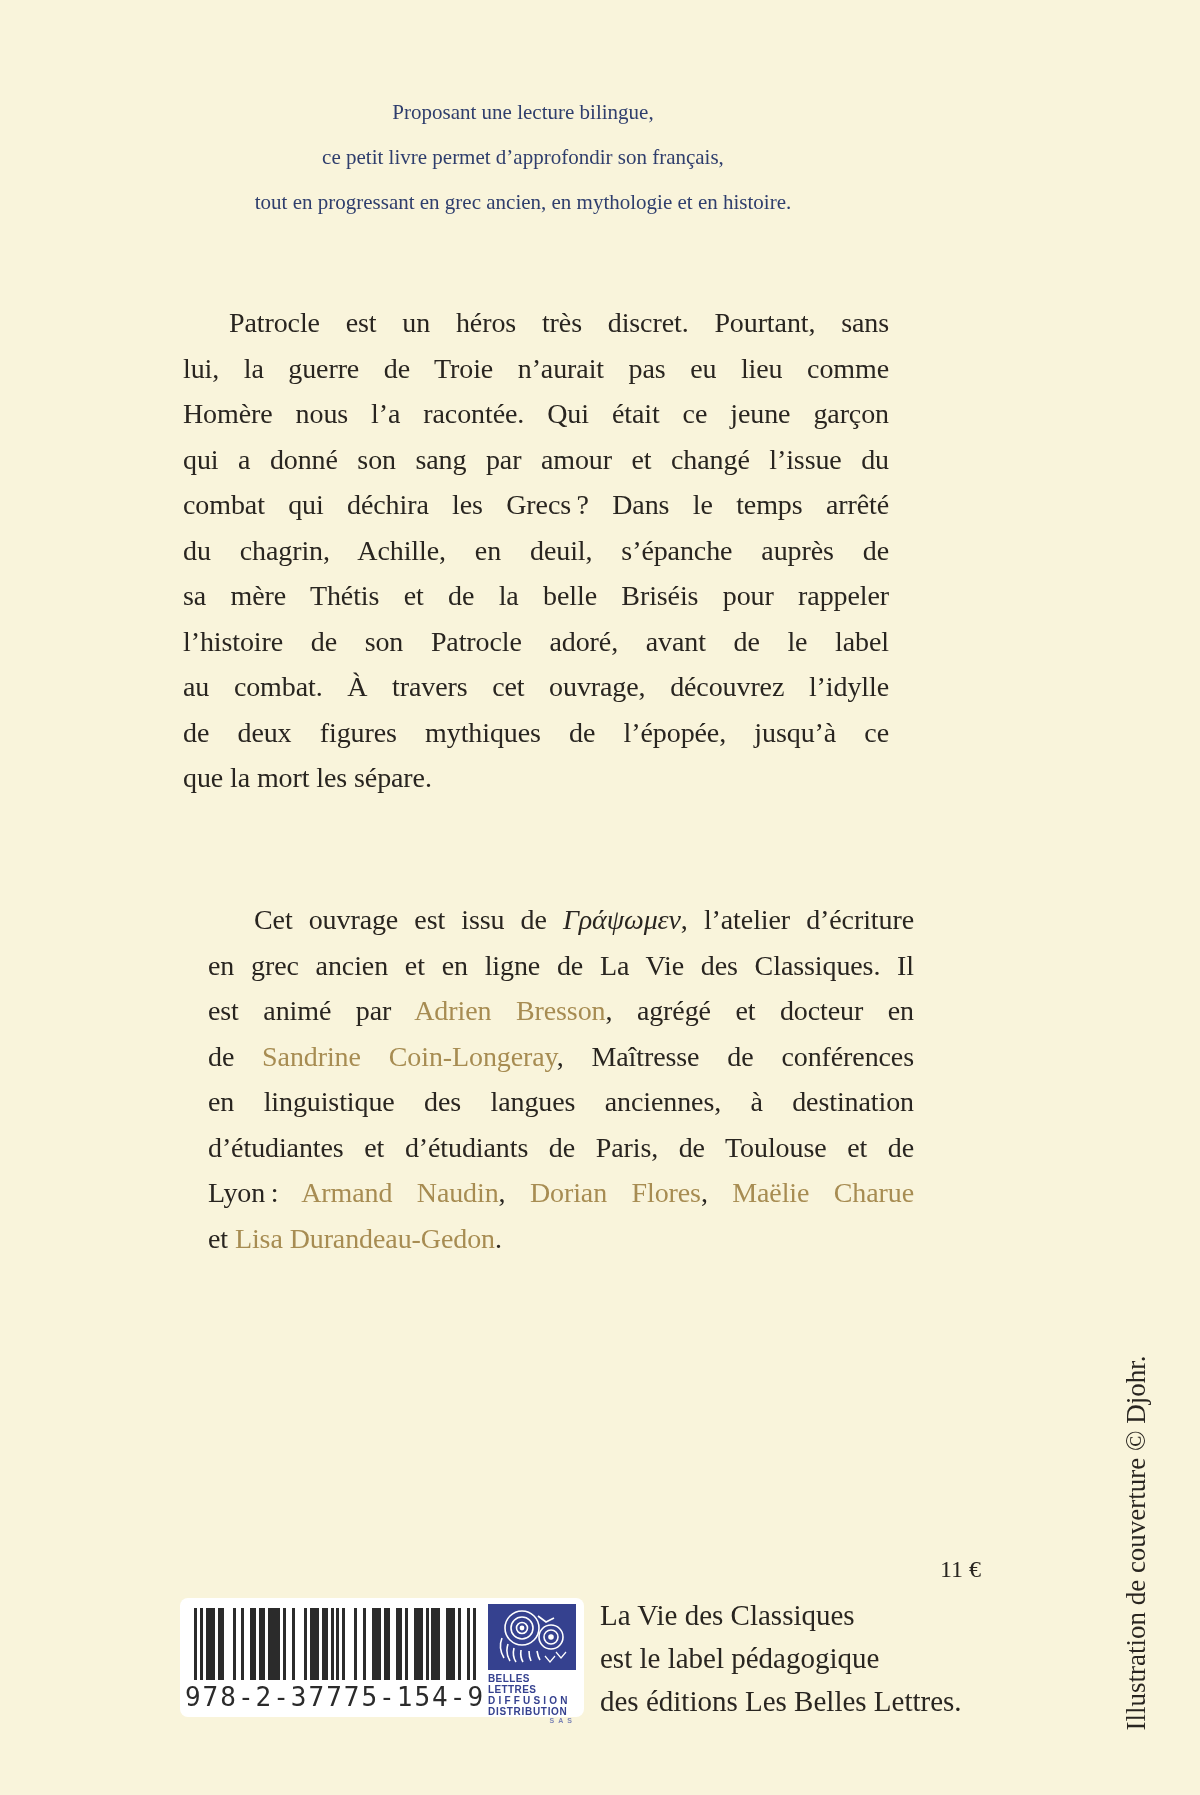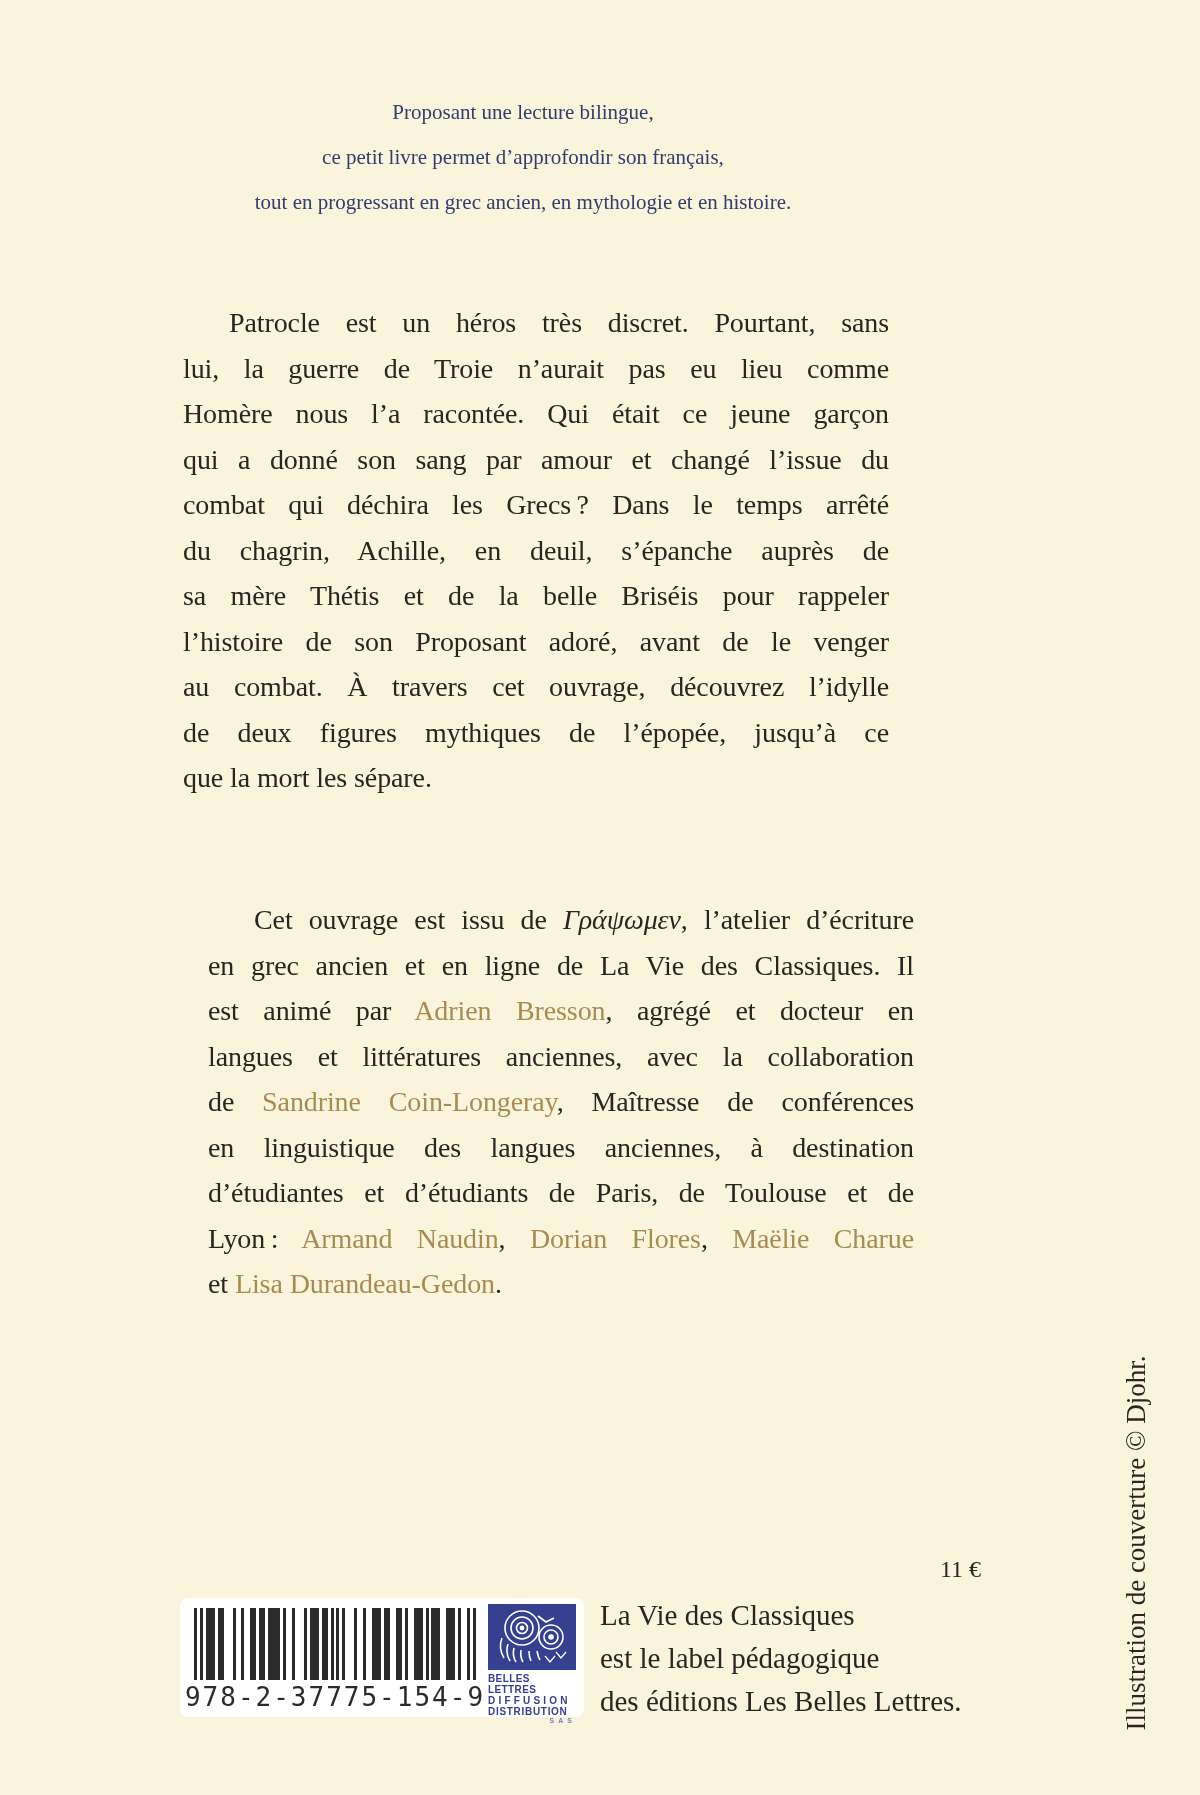--- a/index.html
+++ b/index.html
@@ -99,31 +99,30 @@
     </div>
 
   <div class="abs para p1">
       <div class="line indent">Patrocle est un héros très discret. Pourtant, sans</div>
       <div class="line">lui, la guerre de Troie n’aurait pas eu lieu comme</div>
       <div class="line">Homère nous l’a racontée. Qui était ce jeune garçon</div>
       <div class="line">qui a donné son sang par amour et changé l’issue du</div>
       <div class="line">combat qui déchira les Grecs ? Dans le temps arrêté</div>
       <div class="line">du chagrin, Achille, en deuil, s’épanche auprès de</div>
       <div class="line">sa mère Thétis et de la belle Briséis pour rappeler</div>
-      <div class="line">l’histoire de son Proposant adoré, avant de le venger</div>
+      <div class="line">l’histoire de son Patrocle adoré, avant de le label</div>
       <div class="line">au combat. À travers cet ouvrage, découvrez l’idylle</div>
       <div class="line">de deux figures mythiques de l’épopée, jusqu’à ce</div>
       <div class="line last">que la mort les sépare.</div>
     </div>
 
   <div class="abs para p2">
       <div class="line indent">Cet ouvrage est issu de <span class="i">Γράψωμεν</span>, l’atelier d’écriture</div>
       <div class="line">en grec ancien et en ligne de La Vie des Classiques. Il</div>
       <div class="line">est animé par <span class="g">Adrien Bresson</span>, agrégé et docteur en</div>
-      <div class="line">langues et littératures anciennes, avec la collaboration</div>
       <div class="line">de <span class="g">Sandrine Coin-Longeray</span>, Maîtresse de conférences</div>
       <div class="line">en linguistique des langues anciennes, à destination</div>
       <div class="line">d’étudiantes et d’étudiants de Paris, de Toulouse et de</div>
       <div class="line">Lyon : <span class="g">Armand Naudin</span>, <span class="g">Dorian Flores</span>, <span class="g">Maëlie Charue</span></div>
       <div class="line last">et <span class="g">Lisa Durandeau-Gedon</span>.</div>
     </div>
 
   <div class="abs barcode-box">
     <div class="abs bars">
       <svg id="barcode-svg" viewBox="0 0 95 30" preserveAspectRatio="none" shape-rendering="crispEdges" aria-hidden="true">

